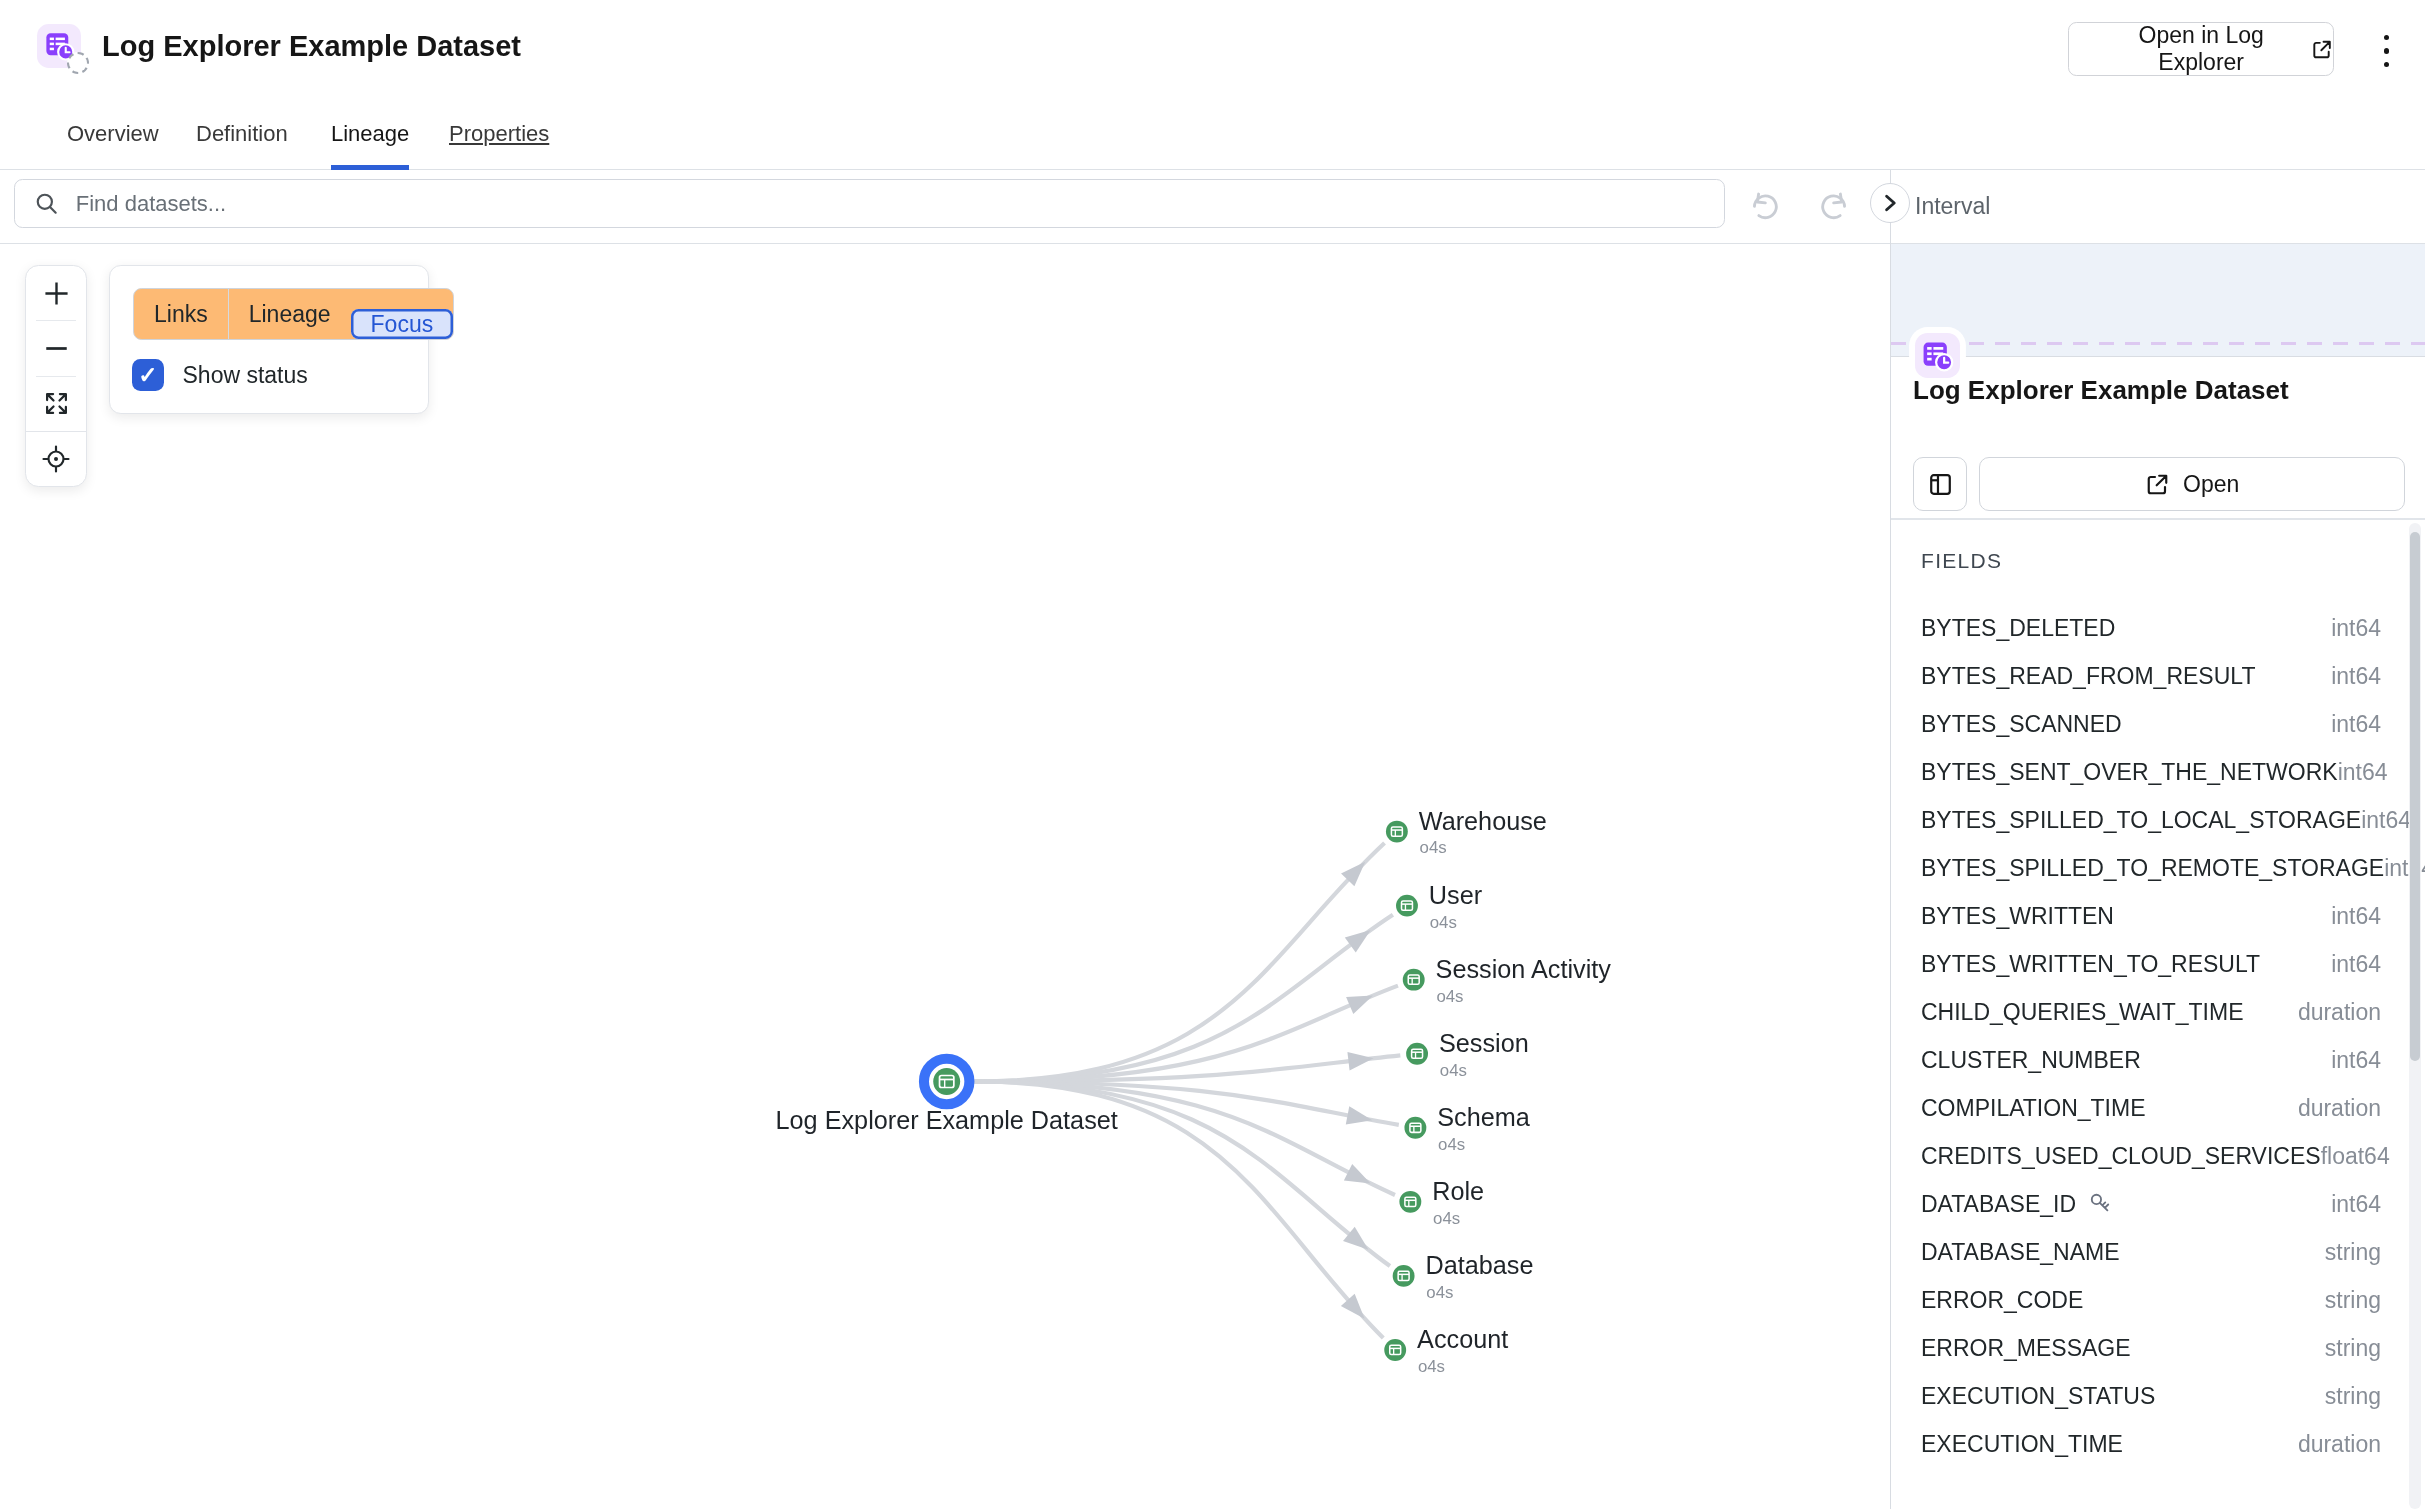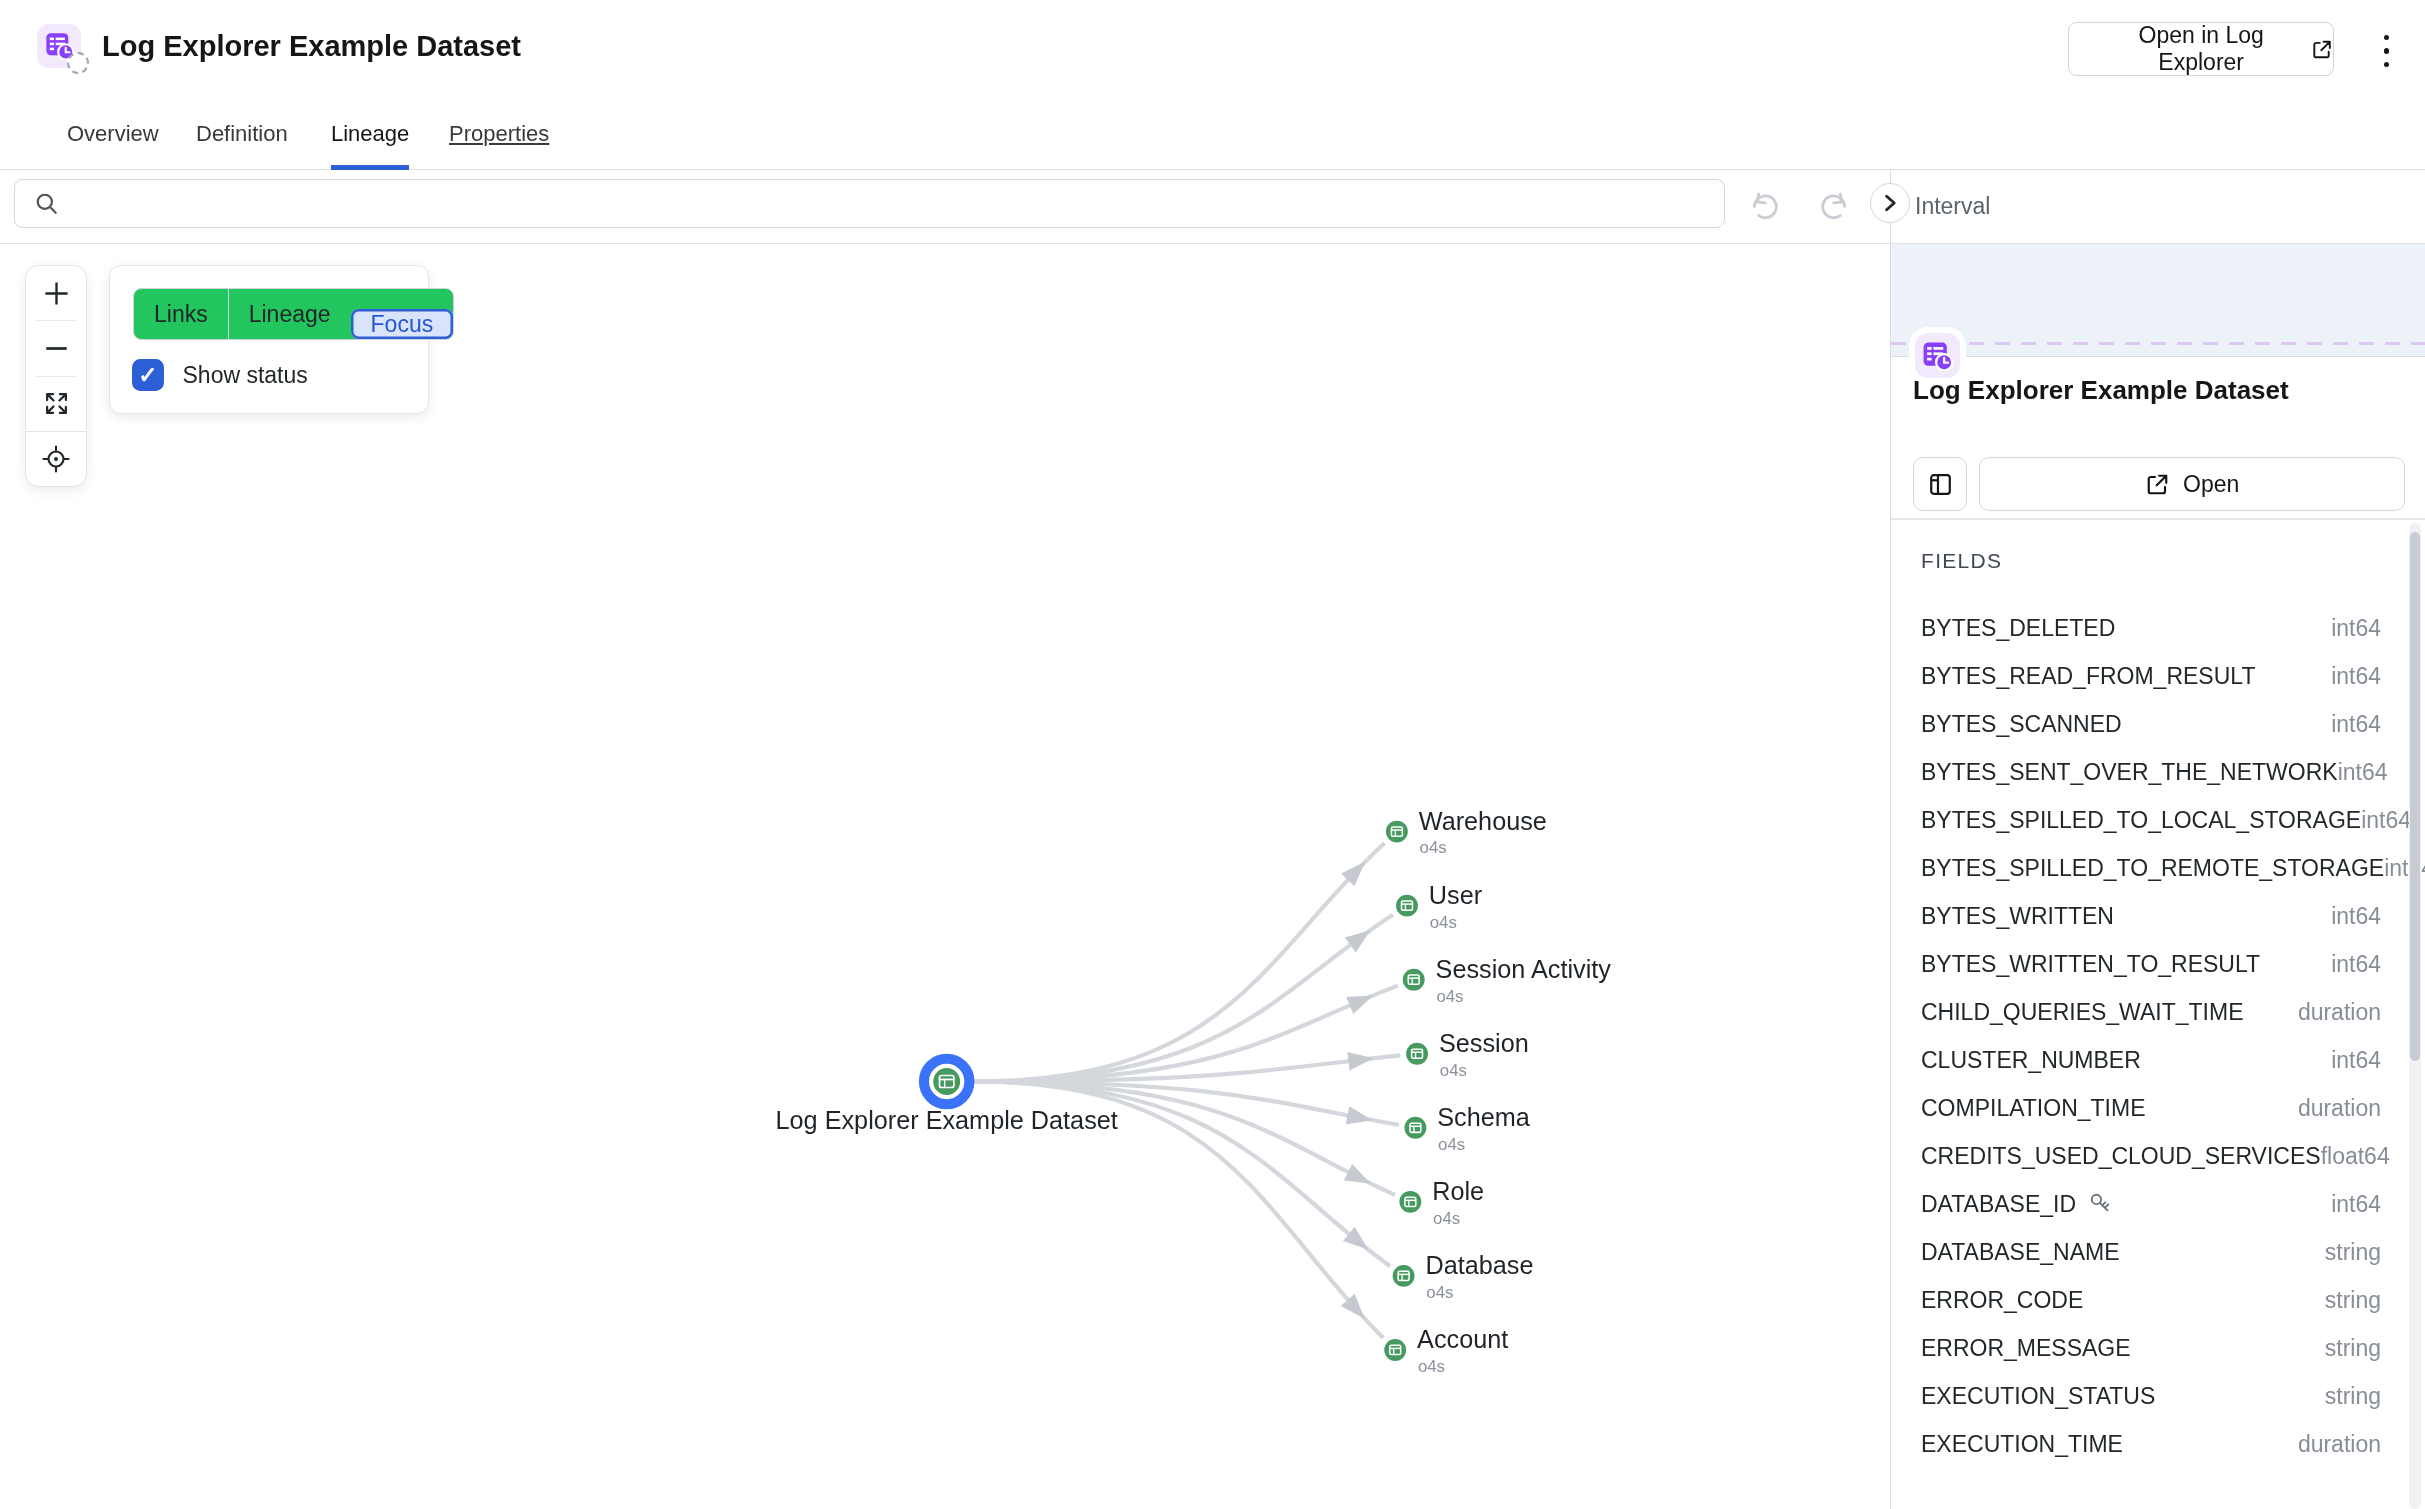--- a/index.html
+++ b/index.html
@@ -75,21 +75,21 @@
   
   .zoom-panel{position:absolute;left:25px;top:265px;width:62px;height:222px;background:#fff;
     border:1.7px solid #e2e5ea;border-radius:13.5px;box-shadow:0 3.4px 11.8px rgba(0,0,0,.08);z-index:6;
     display:flex;flex-direction:column;}
   .zoom-cell{height:55px;display:flex;align-items:center;justify-content:center;cursor:pointer;position:relative;}
   .sep-inset{height:0;border-top:1.7px solid #e6e9ed;margin:0 10px;}
   .sep-full{height:0;border-top:1.7px solid #e2e5ea;}
   .mode-card{position:absolute;left:109px;top:265px;width:320px;height:149px;background:#fff;
     border:1.7px solid #e2e5ea;border-radius:11.8px;box-shadow:0 3.4px 11.8px rgba(0,0,0,.08);z-index:6;}
   .seg-group{position:absolute;left:23px;top:22px;height:52px;display:flex;border:1.7px solid #cfd4db;
-    border-radius:8.4px;background:#22c55e;}
+    border-radius:8.4px;background:#fdba74;}
   .seg{padding:0 20px;display:flex;align-items:center;font-size:23px;color:var(--ink2);cursor:pointer;}
   .seg + .seg{border-left:1.7px solid #d6dae0;}
   .seg.active{background:var(--focus-bg);color:#2456d4;box-shadow:inset 0 0 0 2.5px var(--accent-blue);
     border-radius:7.6px;border-left:none;margin-top:20px;}
   .chk-row{position:absolute;left:22px;top:93px;display:flex;align-items:center;gap:18.5px;cursor:pointer;}
   .chk{width:32px;height:32px;border-radius:8.4px;background:var(--accent-blue);color:#fff;
     display:flex;align-items:center;justify-content:center;font-size:23px;font-weight:700;}
   .chk-label{font-size:23px;color:var(--ink2);}
 
   
@@ -248,20 +248,21 @@
   <div class="tab active" style="left:303px;">Lineage</div>
   <div class="tab" style="left:421px;text-decoration:underline;">Properties</div>
 </div>
 
 <div class="toolbar">
   <div class="search-box">
     <svg width="25" height="25" viewBox="0 0 30 30">
       <circle cx="13" cy="13" r="8.5" fill="none" stroke="#4d5358" stroke-width="2.6"></circle>
       <line x1="19.5" y1="19.5" x2="26" y2="26" stroke="#4d5358" stroke-width="2.6" stroke-linecap="round"></line>
     </svg>
+    <input type="text" placeholder="Find datasets..." style="">
   </div>
   <svg class="hist-icon" style="left:1746px;" viewBox="0 0 44 44">
     <path d="M13 14 A 13 13 0 1 1 11 26" fill="none" stroke="#c9cdd4" stroke-width="3.4" stroke-linecap="round" transform="rotate(-35 22 22)"></path>
     <path d="M15 6 L13.5 15.5 L23 16.5" fill="none" stroke="#c9cdd4" stroke-width="3.4" stroke-linecap="round" stroke-linejoin="round"></path>
   </svg>
   <svg class="hist-icon" style="left:1816px;" viewBox="0 0 44 44">
     <path d="M31 14 A 13 13 0 1 0 33 26" fill="none" stroke="#c9cdd4" stroke-width="3.4" stroke-linecap="round" transform="rotate(35 22 22)"></path>
     <path d="M29 6 L30.5 15.5 L21 16.5" fill="none" stroke="#c9cdd4" stroke-width="3.4" stroke-linecap="round" stroke-linejoin="round"></path>
   </svg>
 </div>

